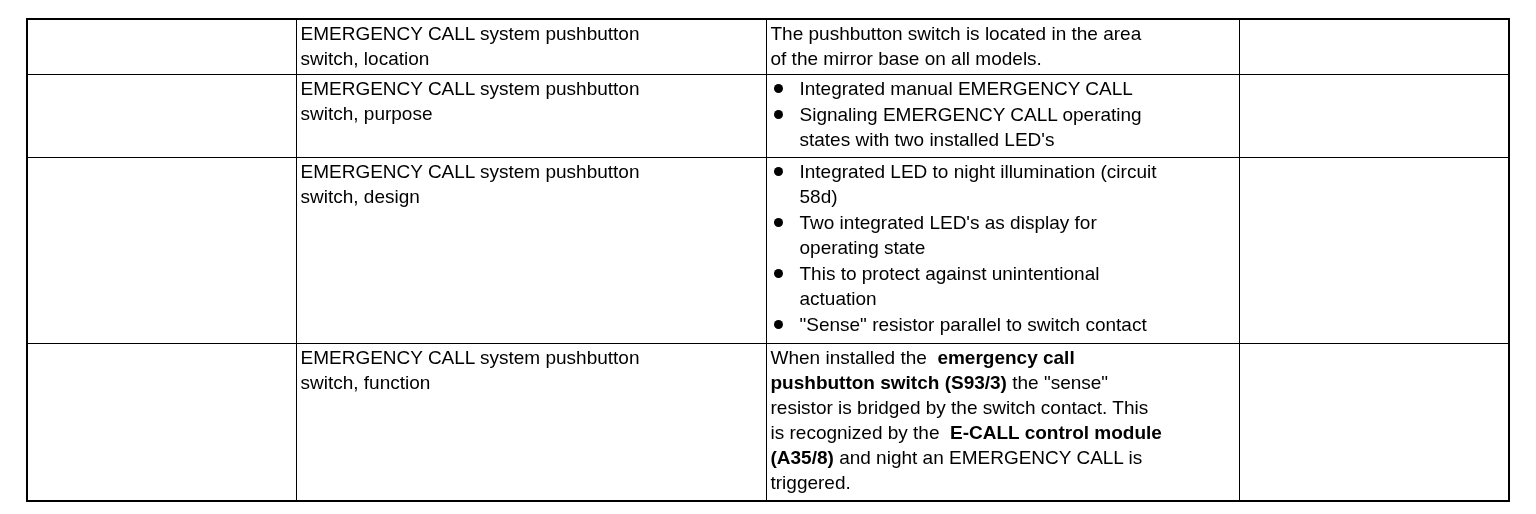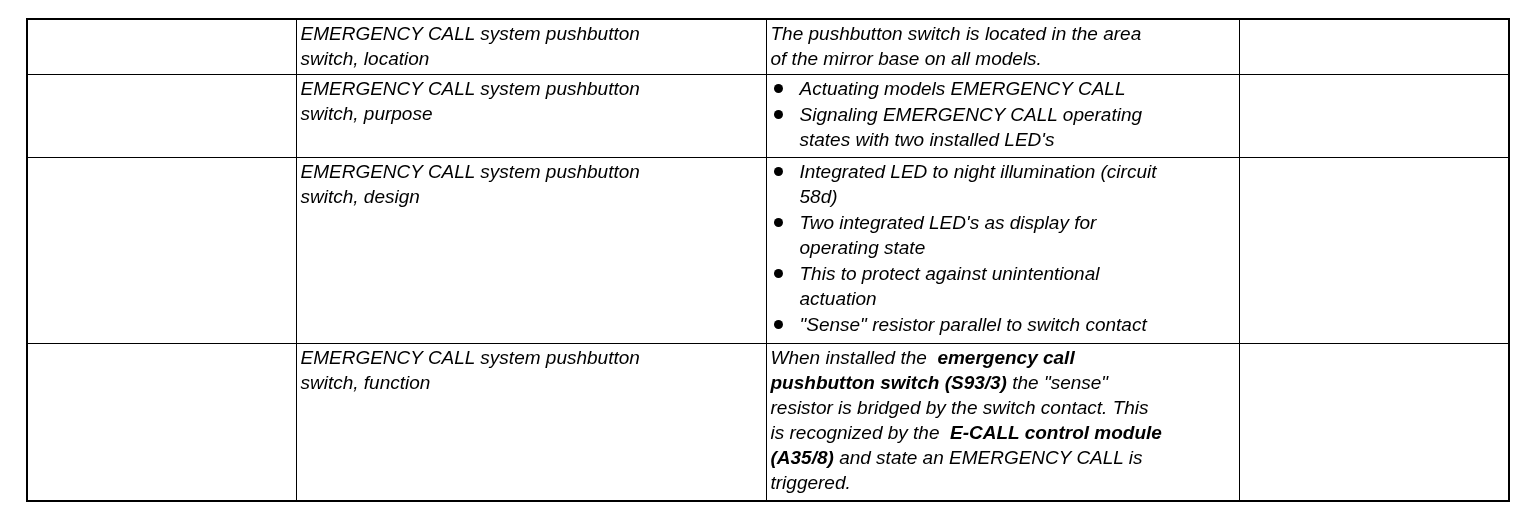--- a/index.html
+++ b/index.html
@@ -12,21 +12,20 @@
     height: 514px;
     position: relative;
     overflow: hidden;
     font-family: "Liberation Sans", sans-serif;
     color: #000000;
   }
   .table-wrap {
     position: absolute;
     left: 26px;
     top: 18px;
-    font-style: italic;
   }
   table.spec {
     border-collapse: collapse;
     table-layout: fixed;
     width: 1482px;
     border: 2px solid #000;
   }
   table.spec td {
     border: 1.5px solid #000;
     vertical-align: top;
@@ -81,21 +80,21 @@
       <tr class="r2">
         <td></td>
         <td>
           <div class="pre">EMERGENCY CALL system pushbutton
 switch, purpose</div>
         </td>
         <td>
           <div class="bullets">
               <div class="bullet-item">
                 <span class="dot"></span>
-                <span class="bullet-text">Actuating models EMERGENCY CALL</span>
+                <span class="bullet-text">Integrated manual EMERGENCY CALL</span>
               </div>
               <div class="bullet-item">
                 <span class="dot"></span>
                 <span class="bullet-text">Signaling EMERGENCY CALL operating
 states with two installed LED's</span>
               </div>
             </div>
         </td>
         <td></td>
       </tr>
@@ -136,20 +135,20 @@
         <td></td>
         <td>
           <div class="pre">EMERGENCY CALL system pushbutton
 switch, function</div>
         </td>
         <td>
           <div class="rich"><span>When installed the  </span><span class="bold">emergency call
 pushbutton switch (S93/3)</span><span> the "sense"
 resistor is bridged by the switch contact. This
 is recognized by the  </span><span class="bold">E-CALL control module
-(A35/8)</span><span> and state an EMERGENCY CALL is
+(A35/8)</span><span> and night an EMERGENCY CALL is
 triggered.</span></div>
         </td>
         <td></td>
       </tr>
     </tbody>
   </table>
 </div>
 
 </body></html>

